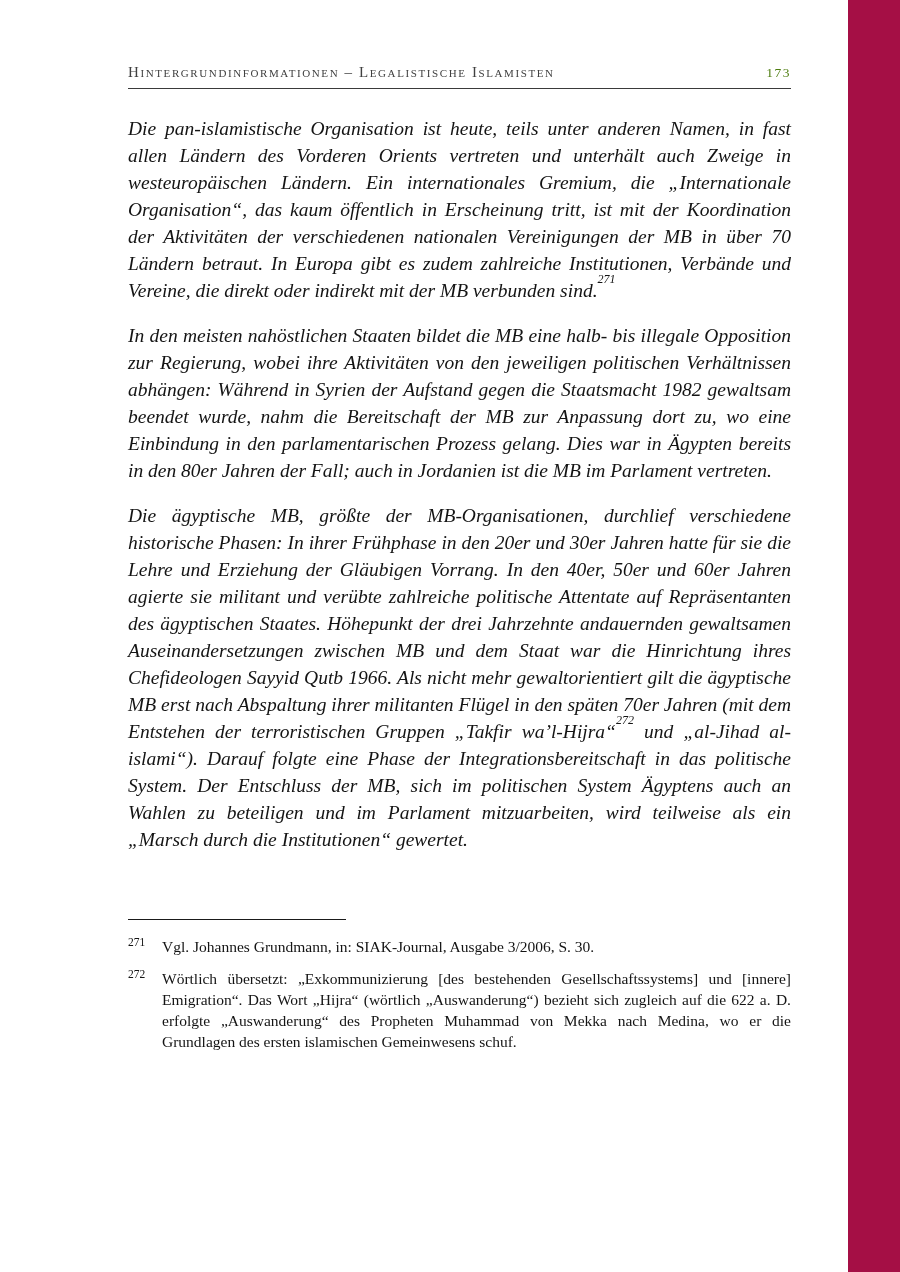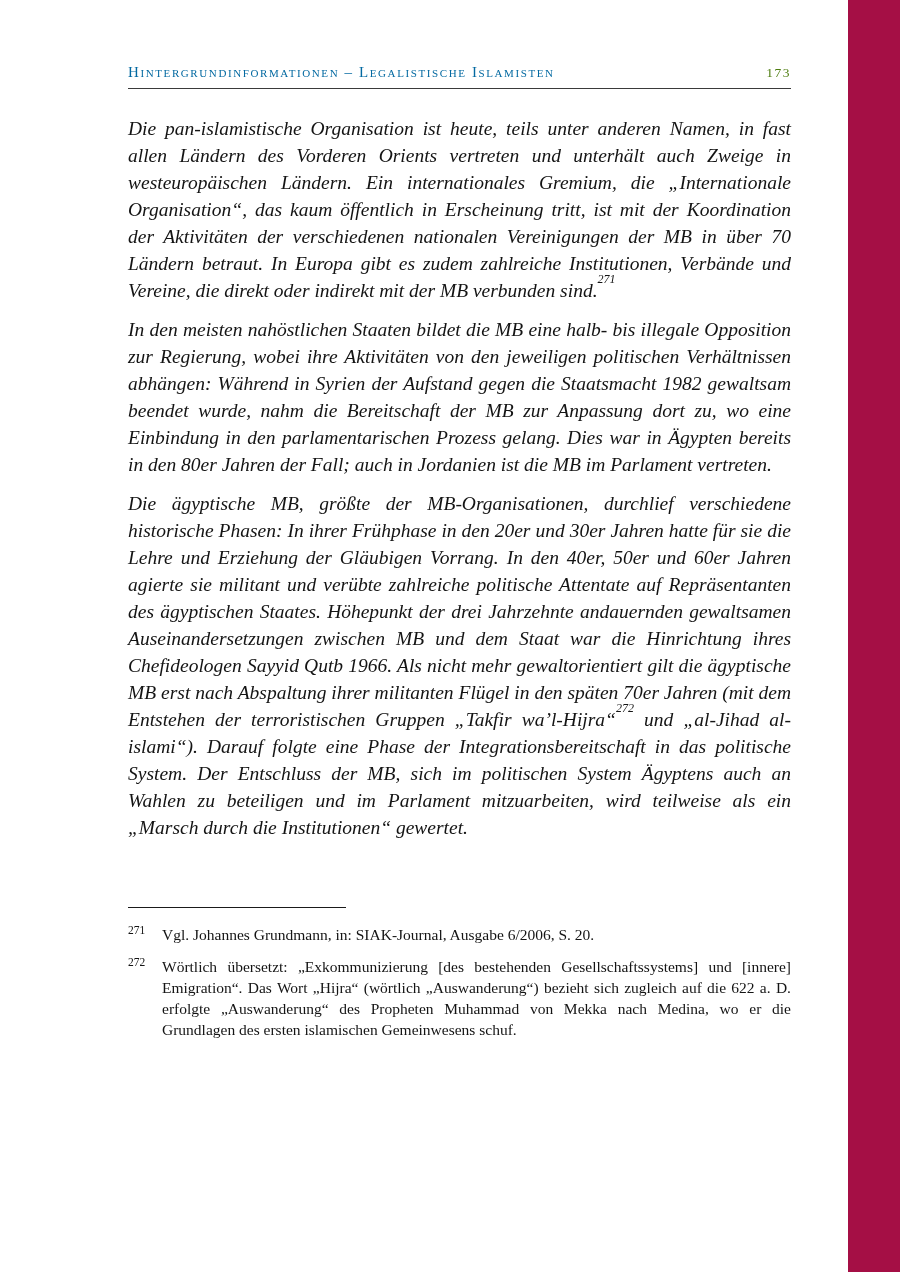--- a/index.html
+++ b/index.html
@@ -35,40 +35,40 @@
     justify-content: space-between;
     align-items: baseline;
     padding-top: 64px;
     padding-bottom: 7px;
     border-bottom: 1px solid #3a3a3a;
   }
   .header-title {
     font-variant: small-caps;
     font-size: 15px;
     letter-spacing: 1.6px;
-    color: #0369a1;
+    color: #404040;
   }
   .page-number {
     font-size: 13.5px;
     letter-spacing: 1.5px;
     color: #4d7c0f;
   }
   main {
     margin-top: 26px;
   }
   .para {
     margin: 0;
     font-size: 19.5px;
     line-height: 27px;
     text-align: justify;
     text-justify: inter-word;
     font-style: italic;
   }
   .para + .para {
-    margin-top: 12px;
+    margin-top: 18px;
   }
   .para sup {
     font-size: 12px;
     line-height: 0;
     position: relative;
     top: -7px;
   }
   .footnotes {
     margin-top: 66px;
   }
@@ -117,21 +117,21 @@
       <p class="para"><span>In den meisten nahöstlichen Staaten bildet die MB eine halb- bis illegale Opposition zur Regierung, wobei ihre Aktivitäten von den jeweiligen politischen Verhältnissen abhängen: Während in Syrien der Aufstand gegen die Staatsmacht 1982 gewaltsam beendet wurde, nahm die Bereitschaft der MB zur Anpassung dort zu, wo eine Einbindung in den parlamentarischen Prozess gelang. Dies war in Ägypten bereits in den 80er Jahren der Fall; auch in Jordanien ist die MB im Parlament vertreten.</span></p>
 
       <p class="para"><span>Die ägyptische MB, größte der MB-Organisationen, durchlief verschiedene historische Phasen: In ihrer Frühphase in den 20er und 30er Jahren hatte für sie die Lehre und Erziehung der Gläubigen Vorrang. In den 40er, 50er und 60er Jahren agierte sie militant und verübte zahlreiche politische Attentate auf Repräsentanten des ägyptischen Staates. Höhepunkt der drei Jahrzehnte andauernden gewaltsamen Auseinandersetzungen zwischen MB und dem Staat war die Hinrichtung ihres Chefideologen Sayyid Qutb 1966. Als nicht mehr gewaltorientiert gilt die ägyptische MB erst nach Abspaltung ihrer militanten Flügel in den späten 70er Jahren (mit dem Entstehen der terroristischen Gruppen „Takfir wa’l-Hijra“</span><sup>272</sup><span> und „al-Jihad al-islami“). Darauf folgte eine Phase der Integrationsbereitschaft in das politische System. Der Entschluss der MB, sich im politischen System Ägyptens auch an Wahlen zu beteiligen und im Parlament mitzuarbeiten, wird teilweise als ein „Marsch durch die Institutionen“ gewertet.</span></p>
     </main>
 
     <footer class="footnotes">
       <div class="fn-rule"></div>
 
       <div class="footnote">
         <sup class="fn-num">271</sup>
-        <div class="fn-text">Vgl. Johannes Grundmann, in: SIAK-Journal, Ausgabe 6/2006, S. 20.</div>
+        <div class="fn-text">Vgl. Johannes Grundmann, in: SIAK-Journal, Ausgabe 3/2006, S. 30.</div>
       </div>
 
       <div class="footnote">
         <sup class="fn-num">272</sup>
         <div class="fn-text">Wörtlich übersetzt: „Exkommunizierung [des bestehenden Gesellschaftssystems] und [innere] Emigration“. Das Wort „Hijra“ (wörtlich „Auswanderung“) bezieht sich zugleich auf die 622 a. D. erfolgte „Auswanderung“ des Propheten Muhammad von Mekka nach Medina, wo er die Grundlagen des ersten islamischen Gemeinwesens schuf.</div>
       </div>
     </footer>
 
   </div>
 </div>

